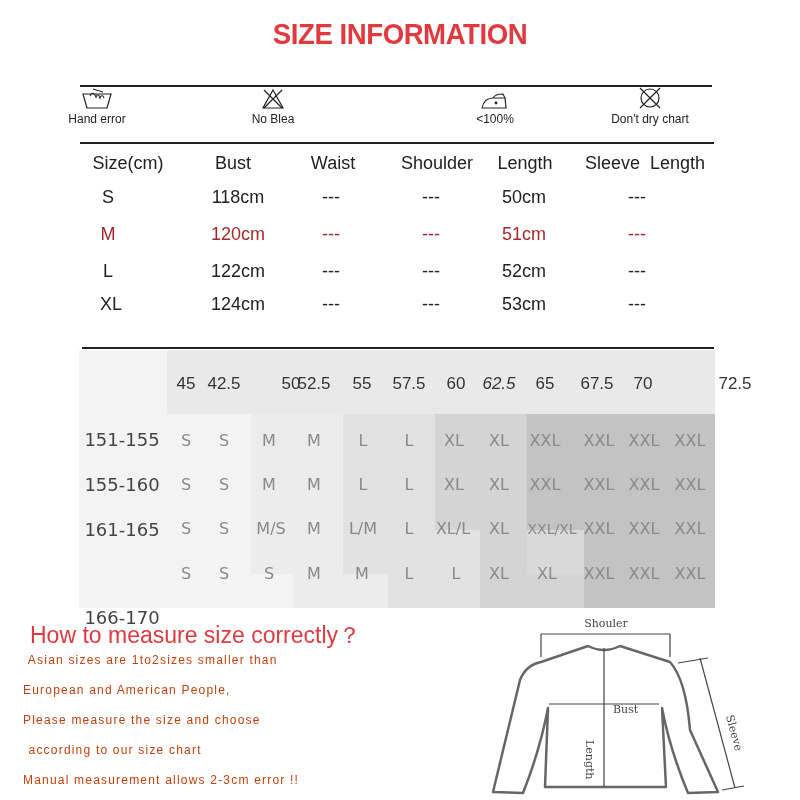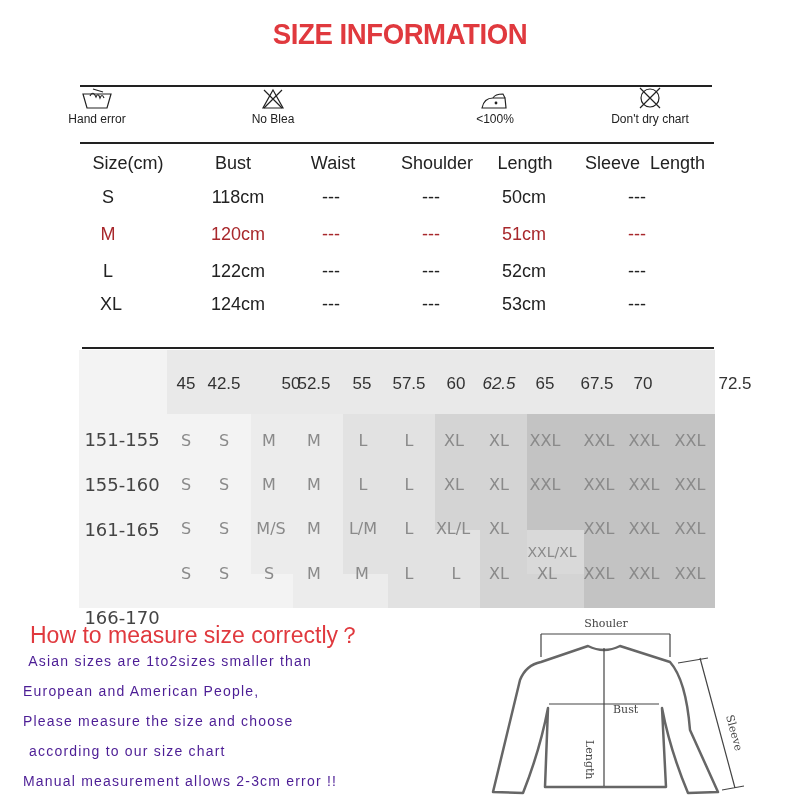--- a/index.html
+++ b/index.html
@@ -20,21 +20,21 @@
   .wh-head { position: absolute; left: 88px; top: 0; width: 548px; height: 64px; background: #e9e9e9; }
   .wh-corner { position: absolute; left: 0; top: 0; width: 88px; height: 258px; background: #f5f5f5; border-right: 2px solid #dcdcdc; box-sizing: border-box; font-family: "DejaVu Sans Mono", monospace; color: #555; }
   .corner-txt { position: absolute; font-size: 15px; }
   .corner-diag { position: absolute; left: 10px; top: 20px; width: 72px; height: 1px; background: #777; transform: rotate(20deg); transform-origin: left top; }
   .wt { position: absolute; top: 24px; font-size: 17px; color: #333; transform: translateX(-50%); white-space: nowrap; }
   .ht { position: absolute; left: 0; width: 86px; text-align: center; font-size: 18px; color: #444; font-family: "DejaVu Sans", sans-serif; }
   .cell { position: absolute; font-size: 16px; color: #8a8a8a; transform: translateX(-50%); white-space: nowrap; font-family: "DejaVu Sans", sans-serif; }
   .shade { position: absolute; }
 
   .howto { left: 30px; top: 620px; font-size: 23px; color: #e0393e; white-space: nowrap; }
-  .note { position: absolute; font-size: 14px; color: #4c1d95; white-space: nowrap; letter-spacing: 1.2px; text-align: center; }
+  .note { position: absolute; font-size: 12px; color: #c2410c; white-space: nowrap; letter-spacing: 1.2px; text-align: center; }
   .diagram { position: absolute; left: 490px; top: 610px; width: 310px; height: 190px; }
   .dlabel { font-family: "DejaVu Serif", serif; font-size: 11px; fill: #444; }
 </style>
 </head>
 <body>
 
 <div class="abs title">SIZE INFORMATION</div>
 
 <div class="rule" style="left:80px; top:85px; width:632px;"></div>
 
@@ -182,21 +182,21 @@
   <span class="cell" style="left:611px; top:125px;">XXL</span>
 
   <span class="cell" style="left:107px; top:169px;">S</span>
   <span class="cell" style="left:145px; top:169px;">S</span>
   <span class="cell" style="left:192px; top:169px;">M/S</span>
   <span class="cell" style="left:235px; top:169px;">M</span>
   <span class="cell" style="left:284px; top:169px;">L/M</span>
   <span class="cell" style="left:330px; top:169px;">L</span>
   <span class="cell" style="left:374px; top:169px;">XL/L</span>
   <span class="cell" style="left:420px; top:169px;">XL</span>
-  <span class="cell" style="left:473px; top:171px; font-size:14px;margin-top:23px;">XXL/XL</span>
+  <span class="cell" style="left:473px; top:171px; font-size:14px;">XXL/XL</span>
   <span class="cell" style="left:520px; top:169px;">XXL</span>
   <span class="cell" style="left:565px; top:169px;">XXL</span>
   <span class="cell" style="left:611px; top:169px;">XXL</span>
 
   <span class="cell" style="left:107px; top:214px;">S</span>
   <span class="cell" style="left:145px; top:214px;">S</span>
   <span class="cell" style="left:190px; top:214px;">S</span>
   <span class="cell" style="left:235px; top:214px;">M</span>
   <span class="cell" style="left:283px; top:214px;">M</span>
   <span class="cell" style="left:330px; top:214px;">L</span>

